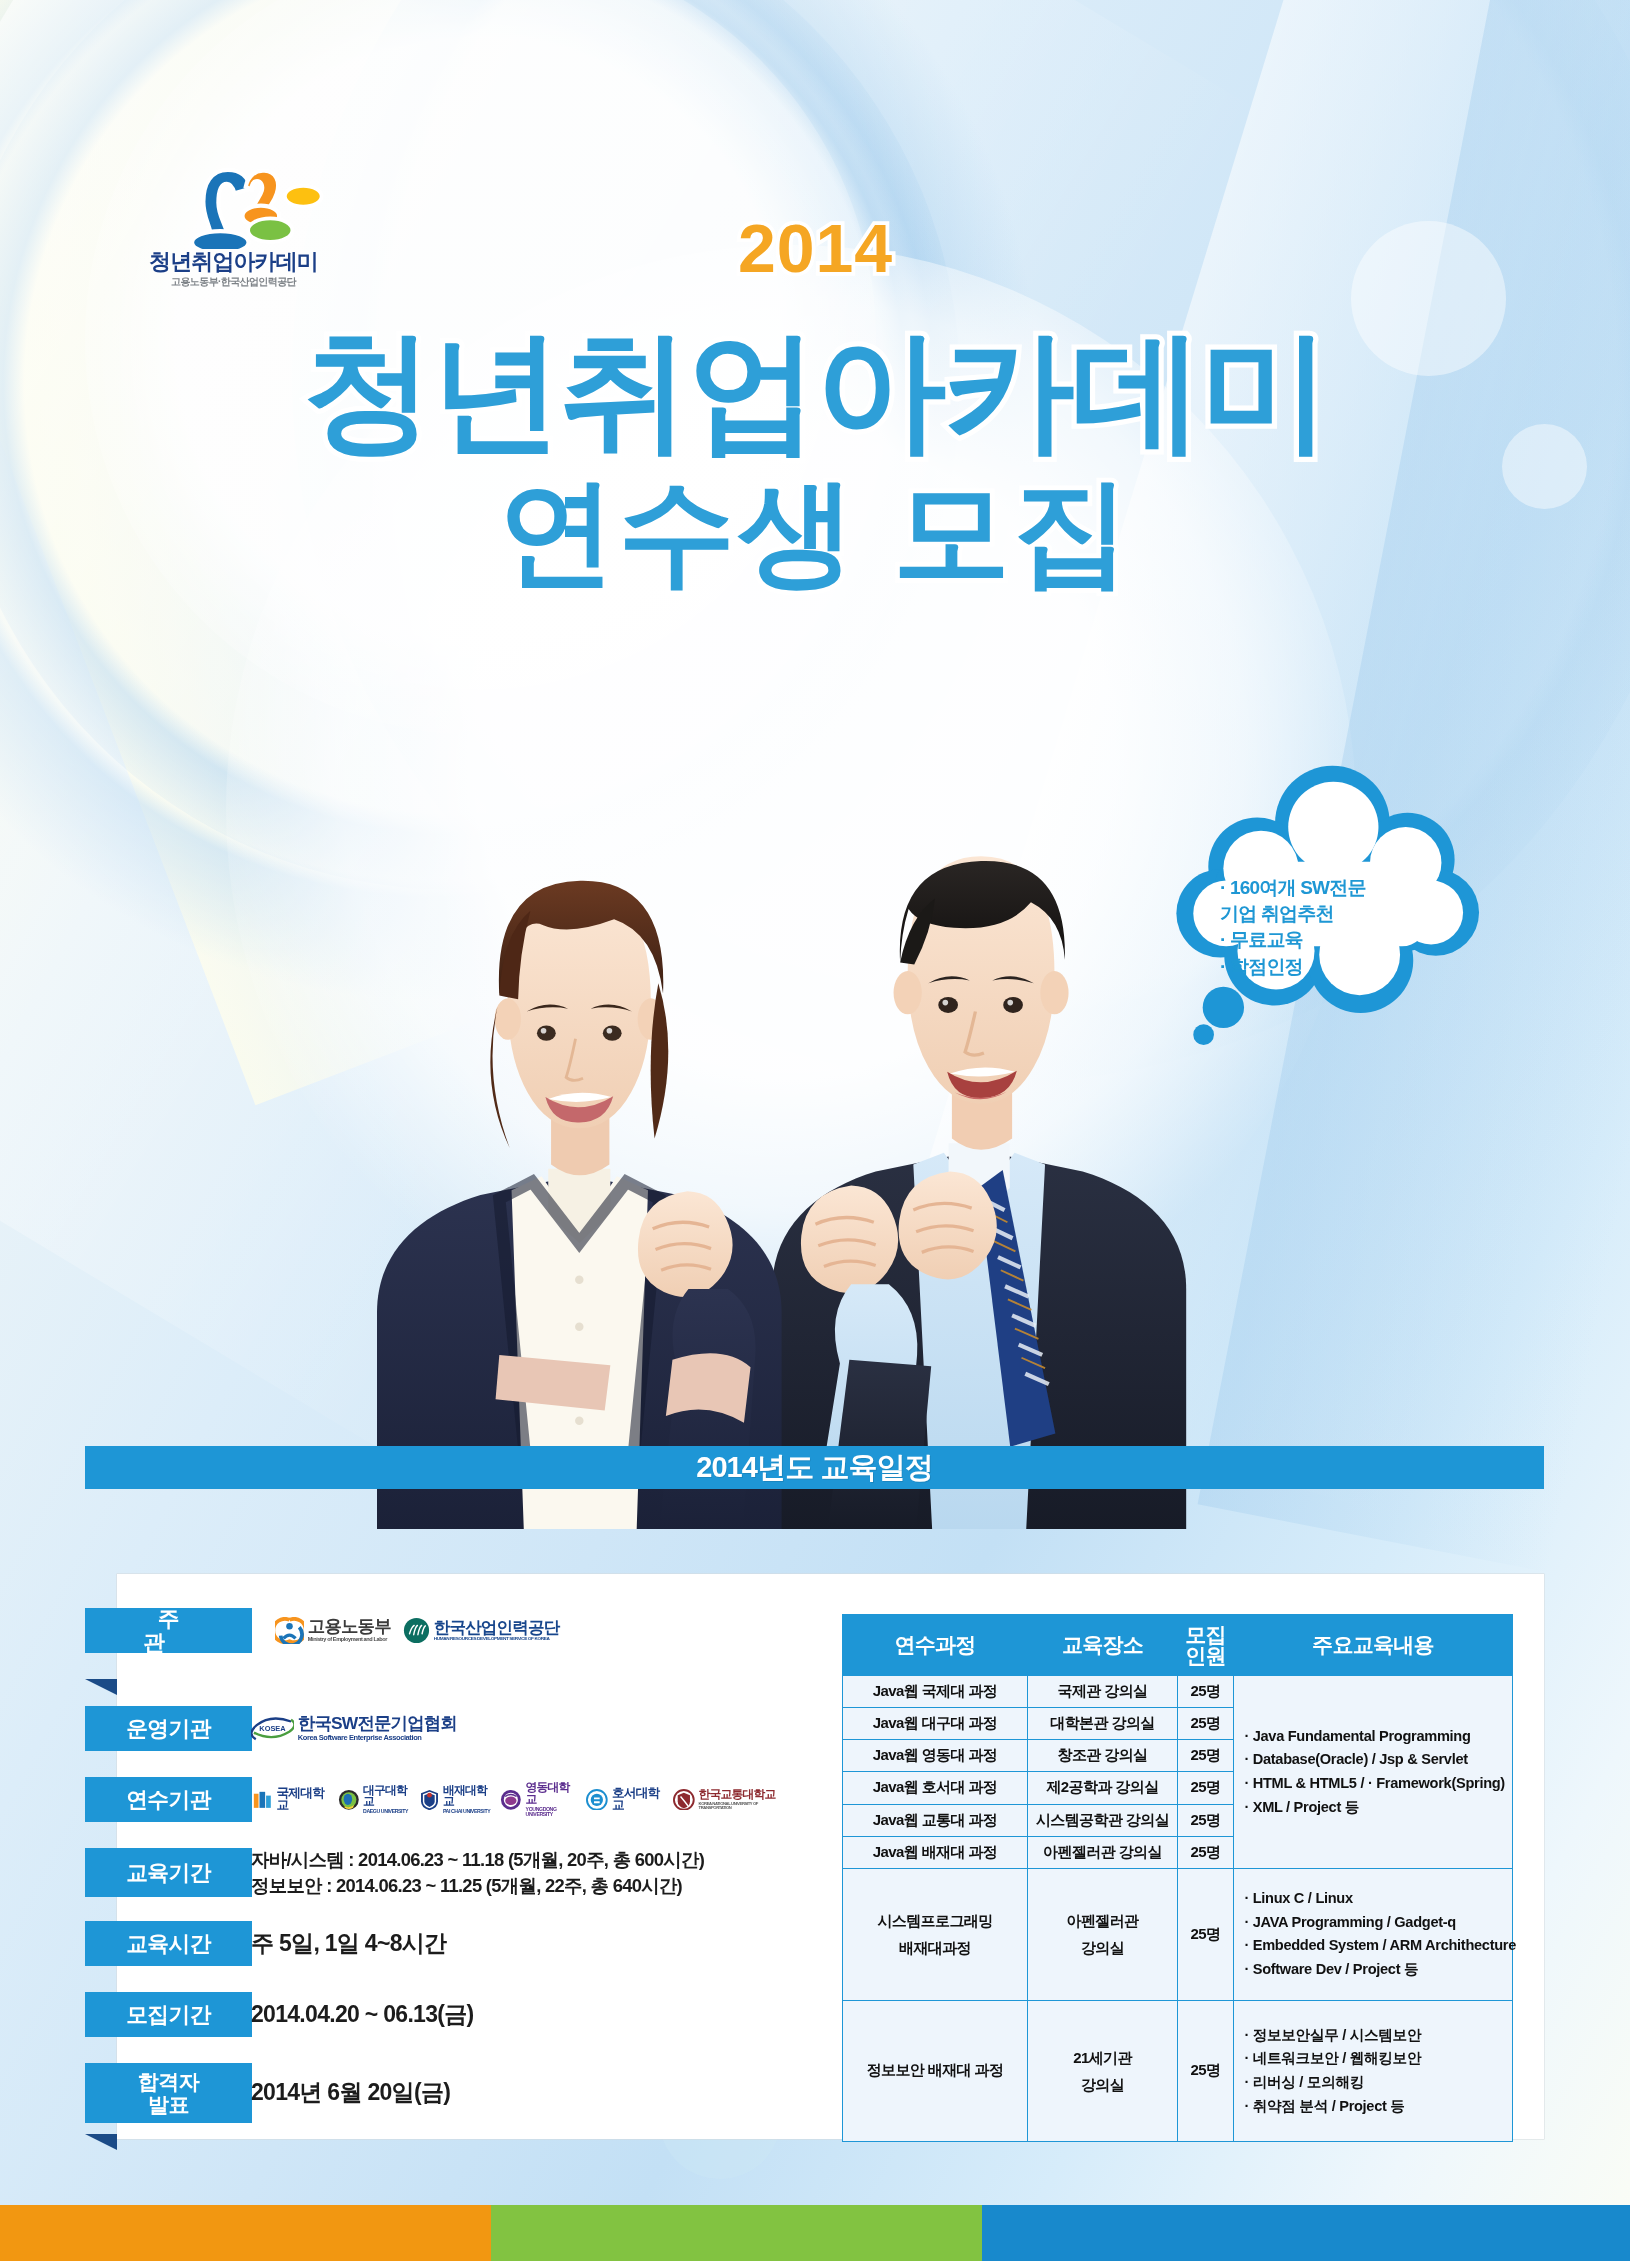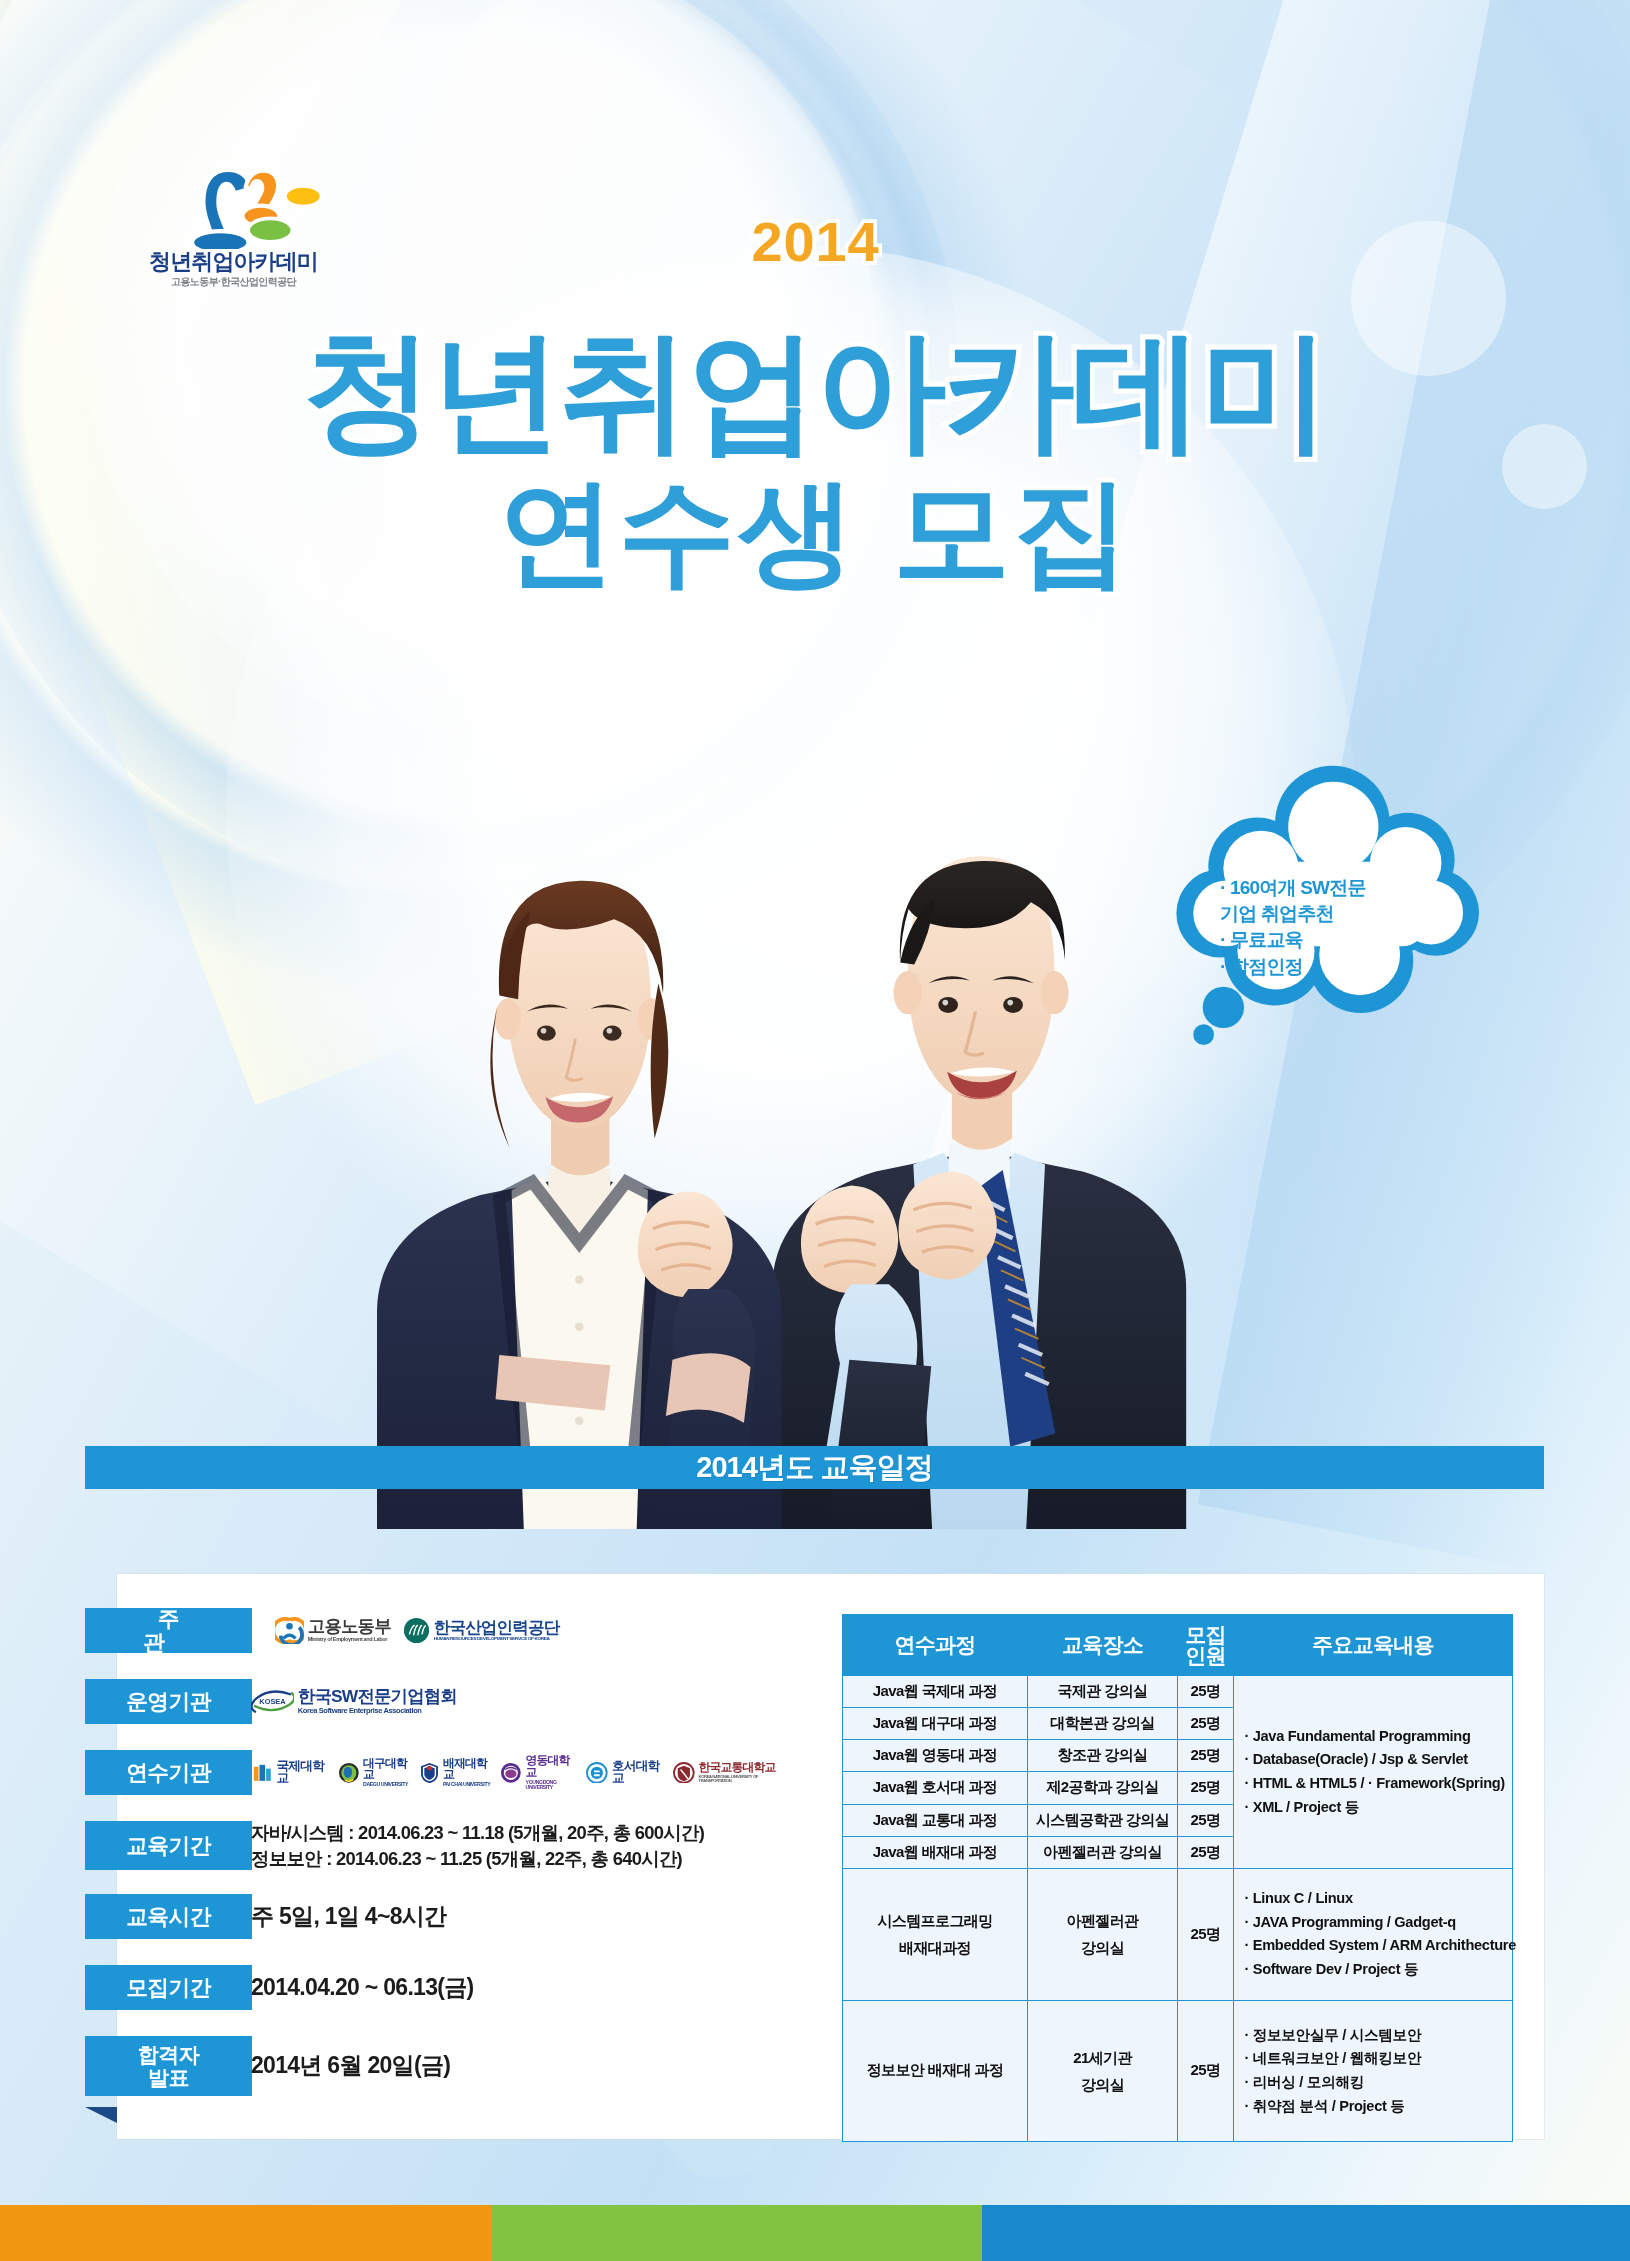--- a/index.html
+++ b/index.html
@@ -45,21 +45,21 @@
   .logo{position:absolute;left:111px;top:150px;width:245px;}
   .logo svg{display:block;}
   .logo-name{margin-top:1.9px;text-align:center;font-weight:bold;color:#1b3f87;
       font-size:22px;letter-spacing:-0.9px;line-height:1;
       text-shadow:0 0 2.8px #fff,0 0 2.8px #fff,0 0 2.8px #fff,0.9px 0.9px 0 #fff;}
   .logo-sub{margin-top:4.2px;text-align:center;font-weight:bold;color:#7d8287;
       font-size:10px;letter-spacing:-0.6px;line-height:1;text-shadow:0 0 1.9px #fff,0 0 1.9px #fff;}
 
   
   .year{position:absolute;left:0;right:0;top:214px;text-align:center;
-      font-size:56px;font-weight:bold;color:#f5a623;letter-spacing:0.9px;line-height:1;
+      font-size:68px;font-weight:bold;color:#f5a623;letter-spacing:0.9px;line-height:1;
       -webkit-text-stroke:7.5px #ffffff;paint-order:stroke fill;}
   .title1{position:absolute;left:0;right:0;top:325px;text-align:center;
       font-size:131px;font-weight:bold;color:#2e9fd8;letter-spacing:-2.8px;line-height:1;
       -webkit-text-stroke:10.4px #ffffff;paint-order:stroke fill;}
   .title2{position:absolute;left:0;right:0;top:473px;text-align:center;
       font-size:117px;font-weight:bold;color:#2e9fd8;letter-spacing:2.8px;line-height:1;
       -webkit-text-stroke:9.4px #ffffff;paint-order:stroke fill;}
 
   
   .photo{position:absolute;left:358px;top:701px;width:866px;height:828px;}
@@ -382,21 +382,21 @@
             </svg>
             <div class="txt">
               <span class="kr" style="font-size:16.5px;color:#17468c;">한국산업인력공단</span>
               <span class="en" style="font-size:4.7px;color:#17468c;margin-top:1.4px;">HUMAN RESOURCES DEVELOPMENT SERVICE OF KOREA</span>
             </div>
           </div>
         </div>
       </div>
     </div>
 
-    <div class="row" style="height:71px;">
+    <div class="row" style="height:71px;margin-top:27px;">
       <div class="tab" style="height:45px;">
         <span>운영기관</span>
       </div>
       <div class="fold"></div>
       <div class="rowbody" style="height:45px;">
         <div class="mlogo">
           <svg class="mark" width="43" height="26" viewBox="0 0 92 56">
             <path d="M86 14 q-44 -16 -74 8 q-22 18 -2 30" fill="none" stroke="#1b3f87" stroke-width="5"></path>
             <path d="M6 38 q40 20 76 -2 q20 -14 4 -26" fill="none" stroke="#4a9e3f" stroke-width="5"></path>
             <text x="46" y="35" font-family="Liberation Sans, sans-serif" font-size="16" font-weight="bold" fill="#1b3f87" text-anchor="middle">KOSEA</text>

